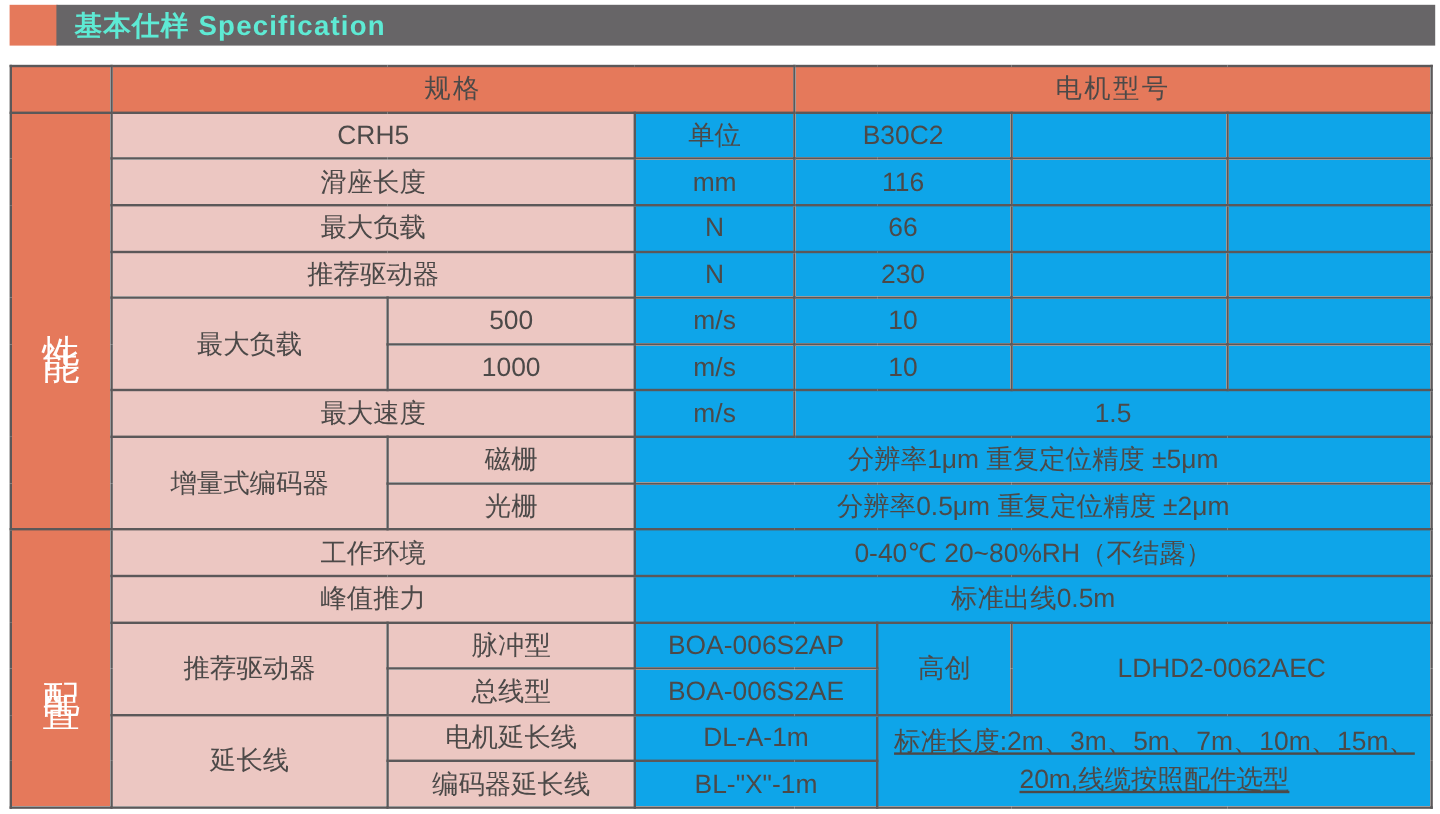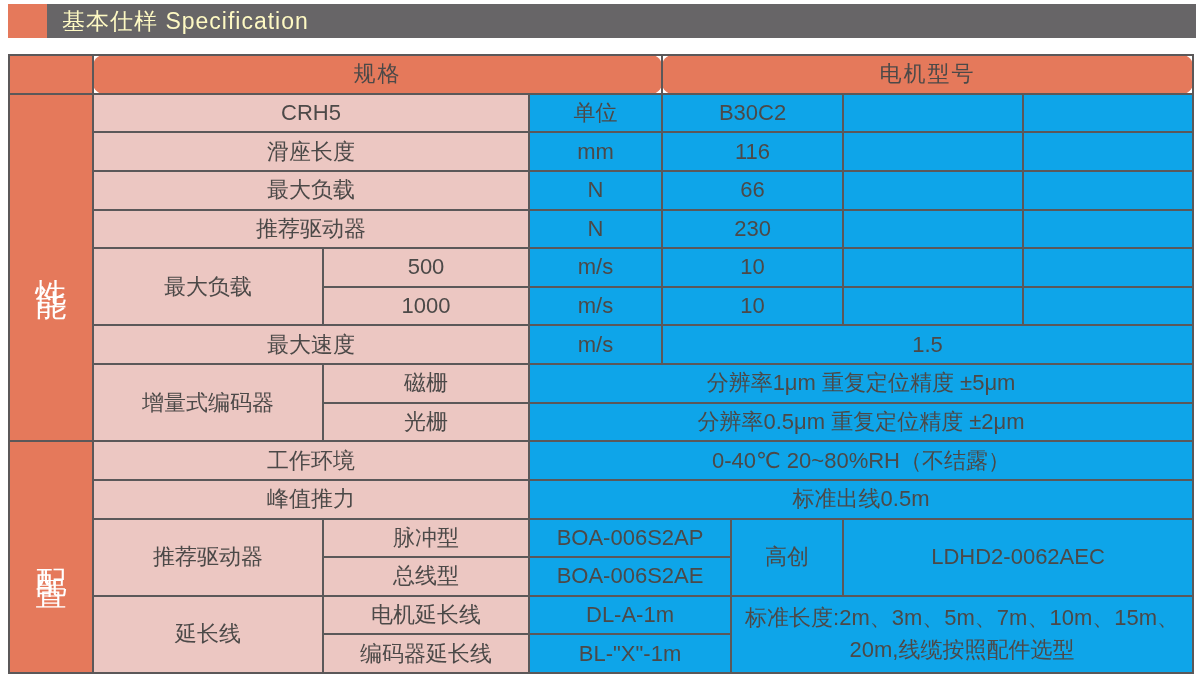--- a/index.html
+++ b/index.html
@@ -19,48 +19,48 @@
   .page{position:relative;width:1200px;height:678px;overflow:hidden;}
 
   
   .titlebar{position:absolute;top:4px;left:8px;width:1188px;height:34px;}
   .accent-square{position:absolute;left:0;top:0;width:40px;height:34px;background:var(--accent-orange);}
   .titlebar-bg{
     position:absolute;left:39px;top:0;width:1149px;height:34px;
     background:var(--bar-gray);display:flex;align-items:center;
   }
   .titlebar-bg span{
-    color:#fef9c3;font-size:23px;letter-spacing:1px;padding-left:15px;white-space:nowrap;
+    color:#5eead4;font-size:23px;letter-spacing:1px;padding-left:15px;white-space:nowrap;font-weight:bold;
   }
 
   
   table.spec{
     position:absolute;left:8px;top:54px;
     width:1184px;height:620px;
     border-collapse:collapse;table-layout:fixed;
   }
   table.spec td,table.spec th{
     border:2px solid var(--border);
     text-align:center;vertical-align:middle;
     font-weight:normal;font-size:22px;color:var(--text);
     padding:0;overflow:hidden;
   }
   tr.r{height:38px;}
   td.orange,th.orange{background:var(--accent-orange);color:#ffffff;}
-  th.orange{font-size:25px;letter-spacing:2px;border-radius:11px;}
+  th.orange{font-size:25px;letter-spacing:2px;}
   td.pink{background:var(--pink);margin-top:28px;}
   td.white{background:#0ea5e9;}
   td.section-cell{background:var(--accent-orange);}
   .vert{
     writing-mode:vertical-lr;text-orientation:upright;
     color:#ffffff;font-size:31px;letter-spacing:10px;
     display:inline-block;line-height:1;
   }
   td.note-cell{
-    font-size:19px;line-height:1.45;text-align:left;padding:0 14px;
+    font-size:19px;line-height:1.45;text-align:left;padding:0 14px;text-decoration:underline;
   }
 </style>
 </head>
 <body>
 
 <div class="page">
 
   <div class="titlebar">
     <div class="accent-square"></div>
     <div class="titlebar-bg">

